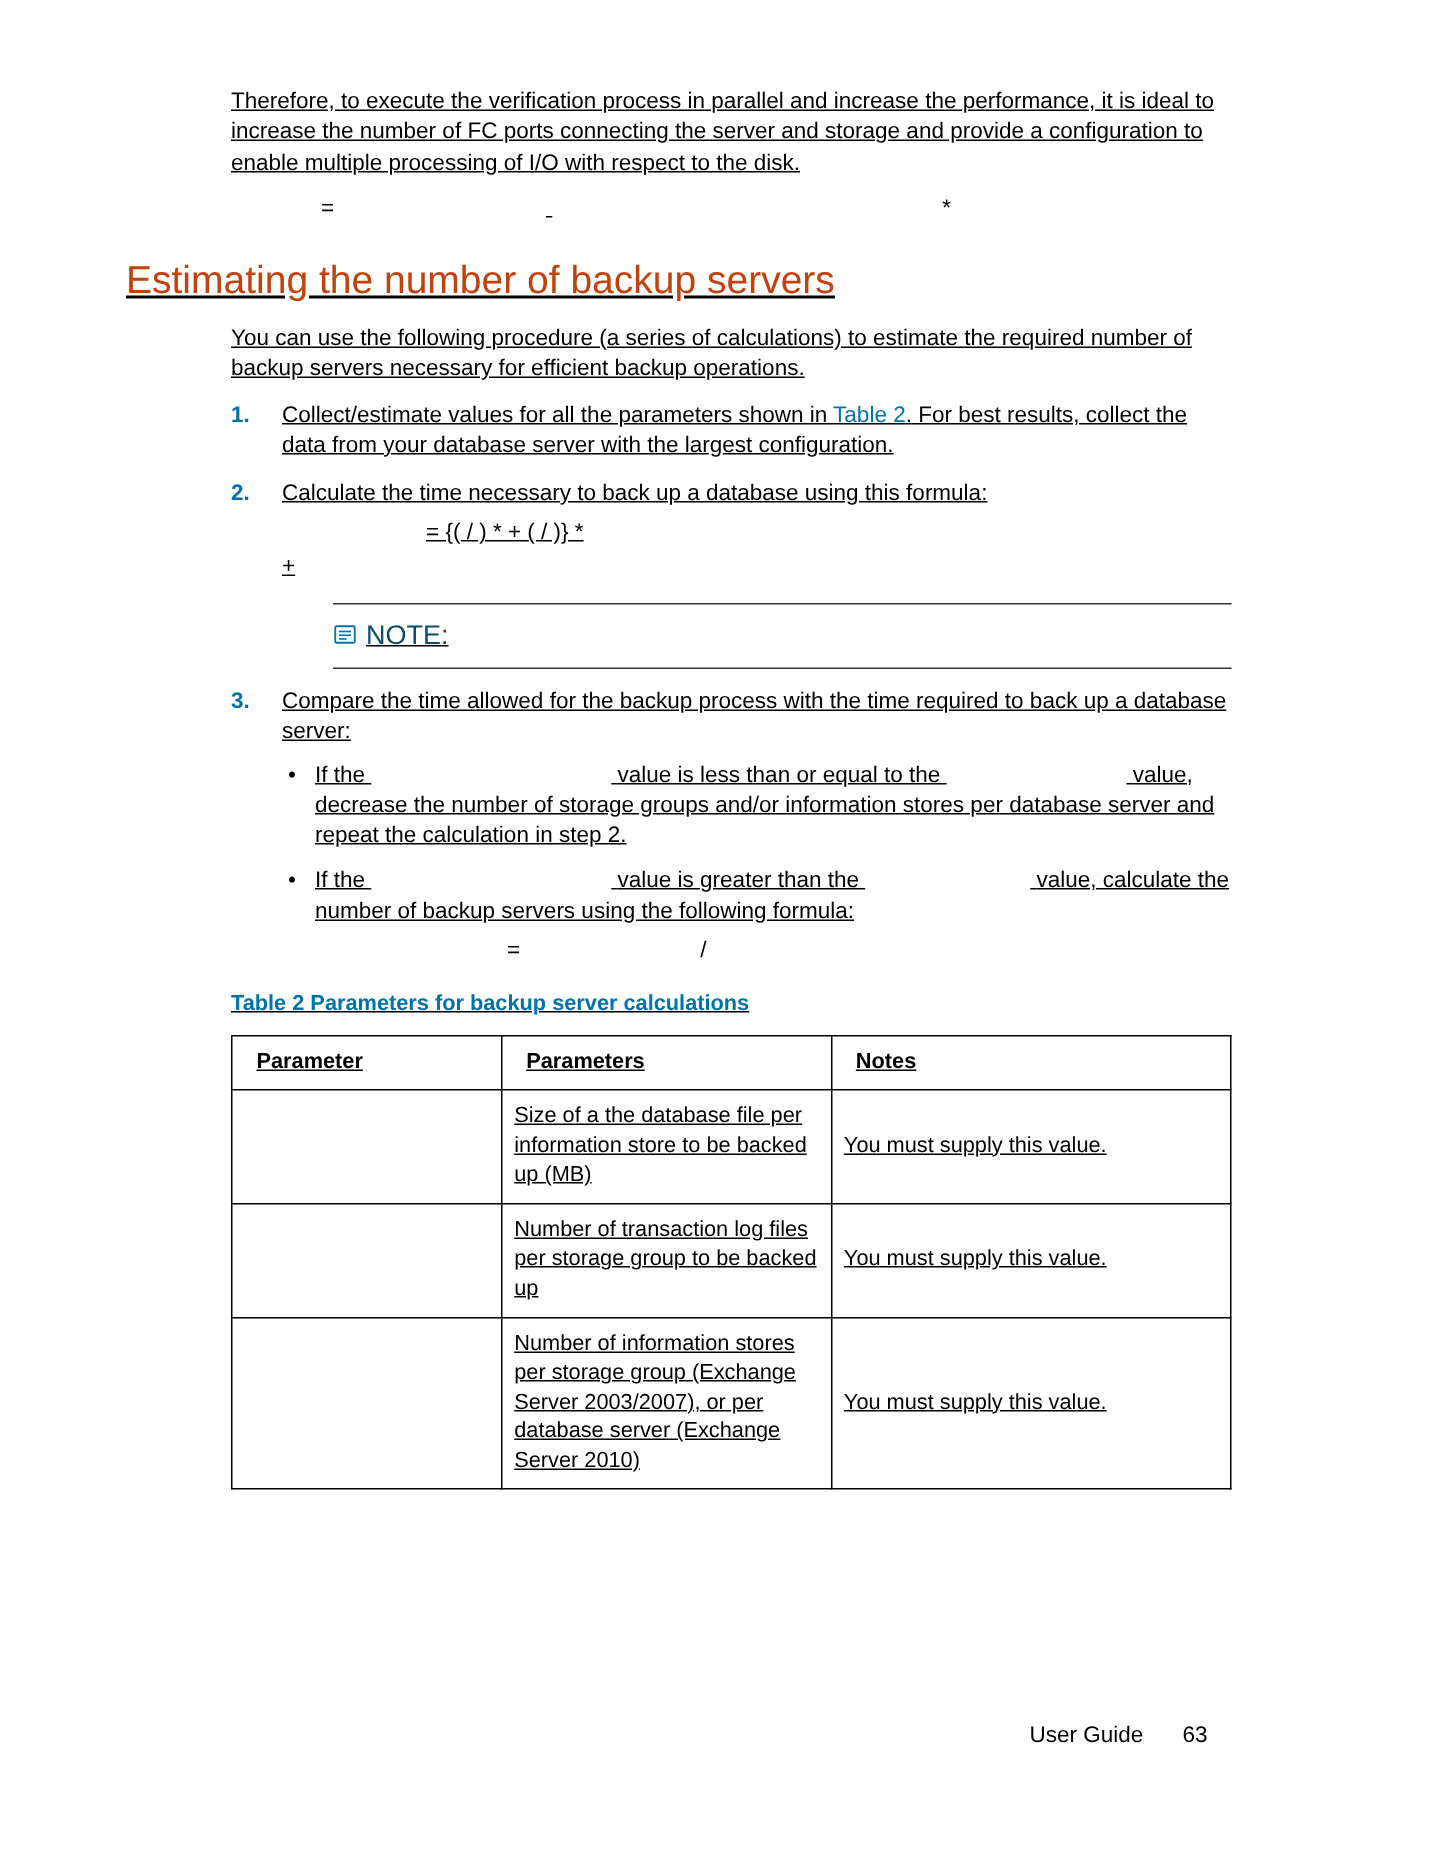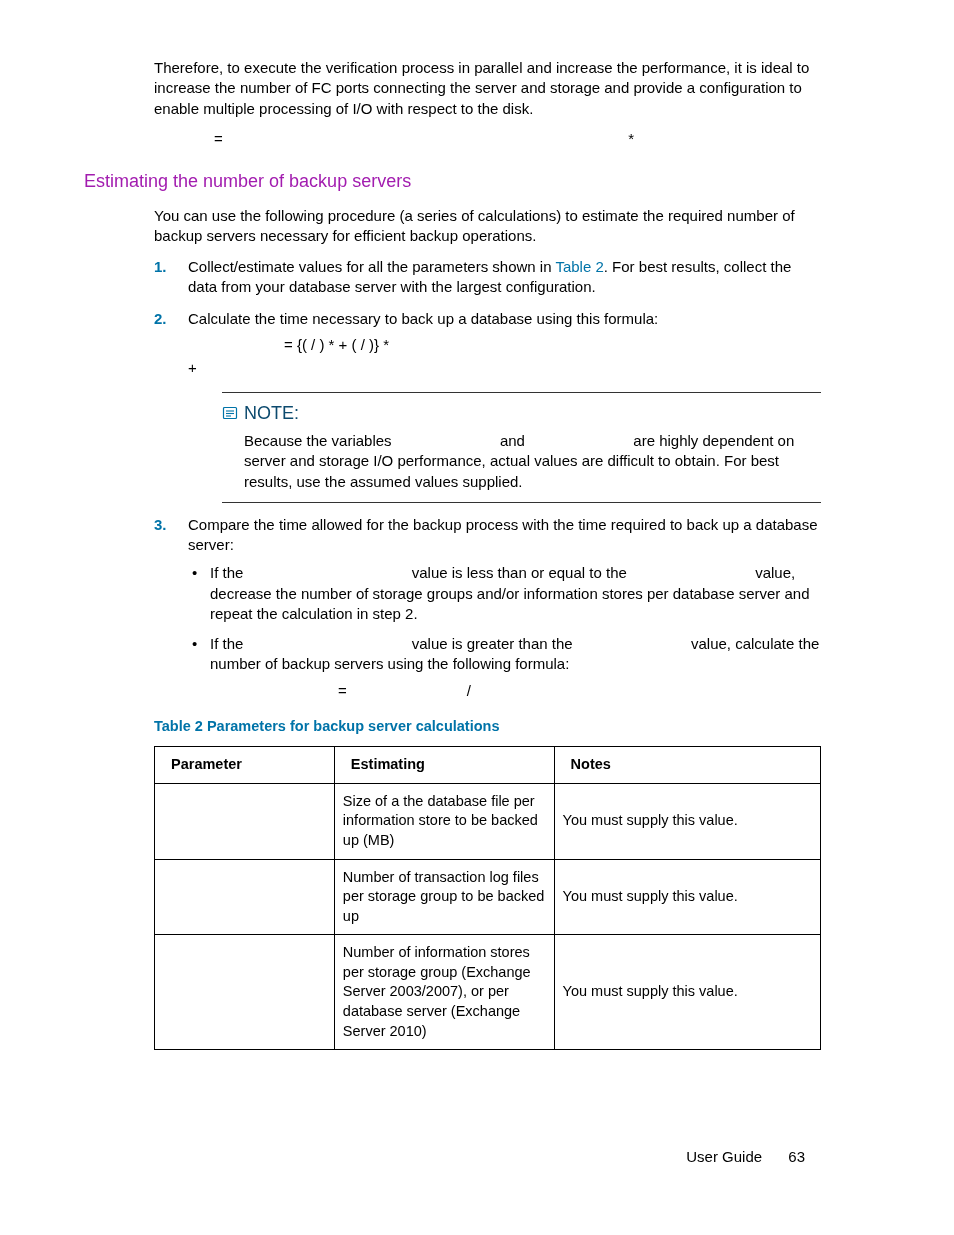--- a/index.html
+++ b/index.html
@@ -1,23 +1,23 @@
 <!DOCTYPE html>
 <html><head>
 <meta charset="utf-8">
 <style>
   * { box-sizing: border-box; margin: 0; padding: 0; }
   html, body { width: 954px; height: 1235px; background: #fff; font-family: Arial, Helvetica, sans-serif; color: #000; }
-  .page { position: relative; width: 911px; height: 1235px; padding: 58px 90px 0 84px; }
+  .page { position: relative; width: 911px; height: 1235px; padding: 58px 90px 0 84px; text-decoration: underline; }
   .content { margin-left: 70px; font-size: 15px; line-height: 1.35; }
   .para { margin-bottom: 10px; }
   .formula-row { margin: 6px 0 22px 0; font-size: 15px; }
   .formula-row .eq { display:inline-block; width: 150px; }
   .formula-row .ast { display:inline-block; margin-left: 260px; }
-  .h2 { color: #a21caf; font-size: 18px; font-weight: 400; margin: 14px 0 14px 0; }
+  .h2 { color: #c2410c; font-size: 26px; font-weight: 400; margin: 14px 0 14px 0; }
   .ol { list-style: none; margin-top: 6px; }
   .ol > li { position: relative; padding-left: 34px; margin-bottom: 12px; }
   .ol > li .num { position: absolute; left: 0; top: 0; color: #0073a8; font-weight: 700; font-size: 15px; }
   .link { color: #0073a8; }
   .formula2 { margin: 6px 0 0 0; font-size: 15px; }
   .formula2 .lead { display:inline-block; width: 96px; }
   .formula2-plus { margin-top: 2px; margin-bottom: 14px; }
   .note-block { margin: 0 0 0 34px; }
   .hr { border: none; border-top: 1px solid #333; margin: 6px 0 8px 0; }
   .note-head { display: flex; align-items: center; gap: 6px; margin-bottom: 6px; }
@@ -78,27 +78,20 @@
           <hr class="hr">
           <div class="note-head">
             <svg class="note-icon" viewBox="0 0 16 14">
               <rect x="1.5" y="1.5" width="13" height="11" rx="1" fill="none" stroke="#0073a8" stroke-width="1.2"></rect>
               <line x1="4" y1="5" x2="12" y2="5" stroke="#0073a8" stroke-width="1.1"></line>
               <line x1="4" y1="7.5" x2="12" y2="7.5" stroke="#0073a8" stroke-width="1.1"></line>
               <line x1="4" y1="10" x2="9" y2="10" stroke="#0073a8" stroke-width="1.1"></line>
             </svg>
             <span class="note-label">NOTE:</span>
           </div>
-          <p class="note-body">
-            <span>Because the variables </span>
-            <span style="display:inline-block;width:100px"></span>
-            <span> and </span>
-            <span style="display:inline-block;width:100px"></span>
-            <span> are highly dependent on server and storage I/O performance, actual values are difficult to obtain. For best results, use the assumed values supplied.</span>
-          </p>
           <hr class="hr" style="margin-top:10px">
         </div>
       </li>
 
       <li>
         <span class="num">3.</span>
         <span>Compare the time allowed for the backup process with the time required to back up a database server:</span>
 
         <ul class="ul">
           <li>
@@ -129,21 +122,21 @@
 
     <table class="params">
       <colgroup>
           <col class="c1">
           <col class="c2">
           <col class="c3">
         </colgroup>
       <thead>
         <tr>
           <th>Parameter</th>
-          <th>Estimating</th>
+          <th>Parameters</th>
           <th>Notes</th>
         </tr>
       </thead>
       <tbody>
         <tr>
           <td></td>
           <td>Size of a the database file per information store to be backed up (MB)</td>
           <td>You must supply this value.</td>
         </tr>
         <tr>

